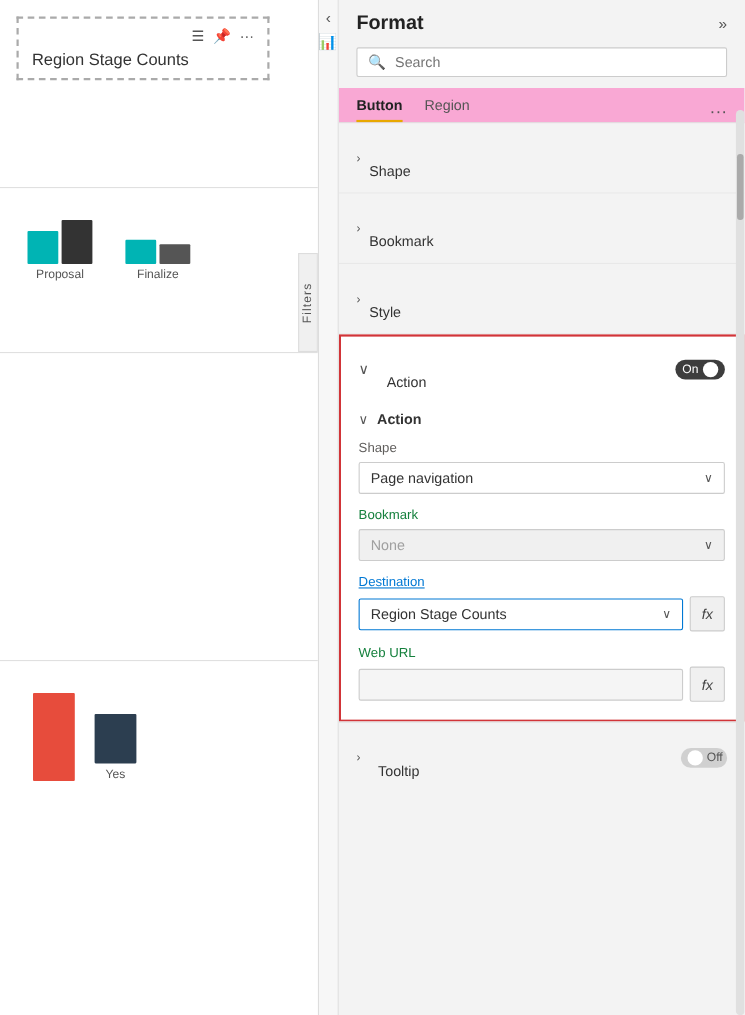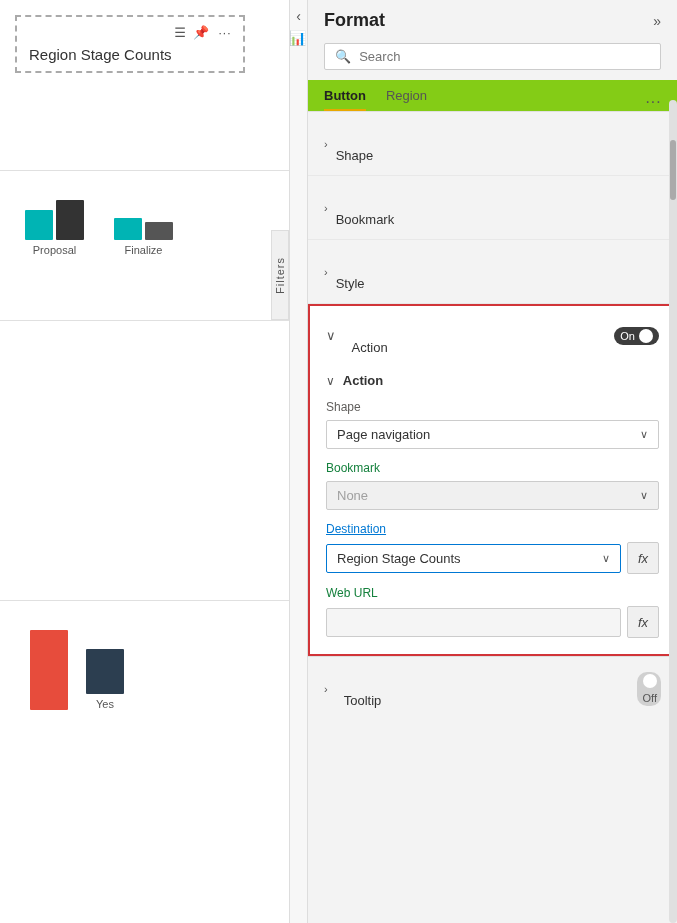--- a/index.html
+++ b/index.html
@@ -177,21 +177,21 @@
       flex: 1;
     }
 
     
     .tabs-row {
       display: flex;
       align-items: flex-end;
       padding: 0 16px;
       border-bottom: 1px solid #e0e0e0;
       gap: 20px;
-      background: #84cc16;
+      background: #f9a8d4;
     }
 
     .tab {
       font-size: 13px;
       padding: 8px 0 6px 0;
       cursor: pointer;
       color: #555;
       border-bottom: 2px solid transparent;
     }
 
@@ -411,21 +411,20 @@
 
     .toggle-off {
       background: #d0d0d0;
       border-radius: 10px;
       padding: 2px 4px 2px 6px;
       font-size: 11px;
       color: #555;
       display: flex;
       align-items: center;
       gap: 4px;
-      flex-direction: column;
     }
 
     .toggle-circle-off {
       width: 14px;
       height: 14px;
       border-radius: 50%;
       background: #fff;
     }
 
     

